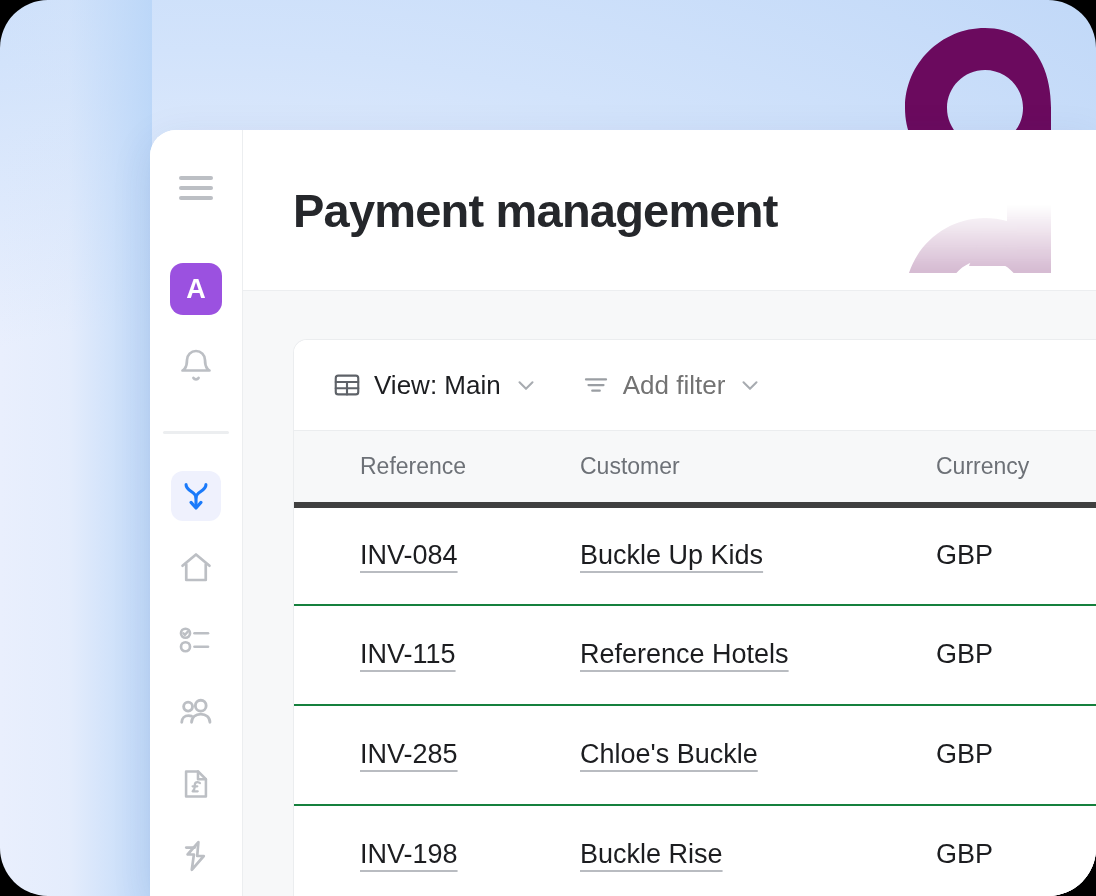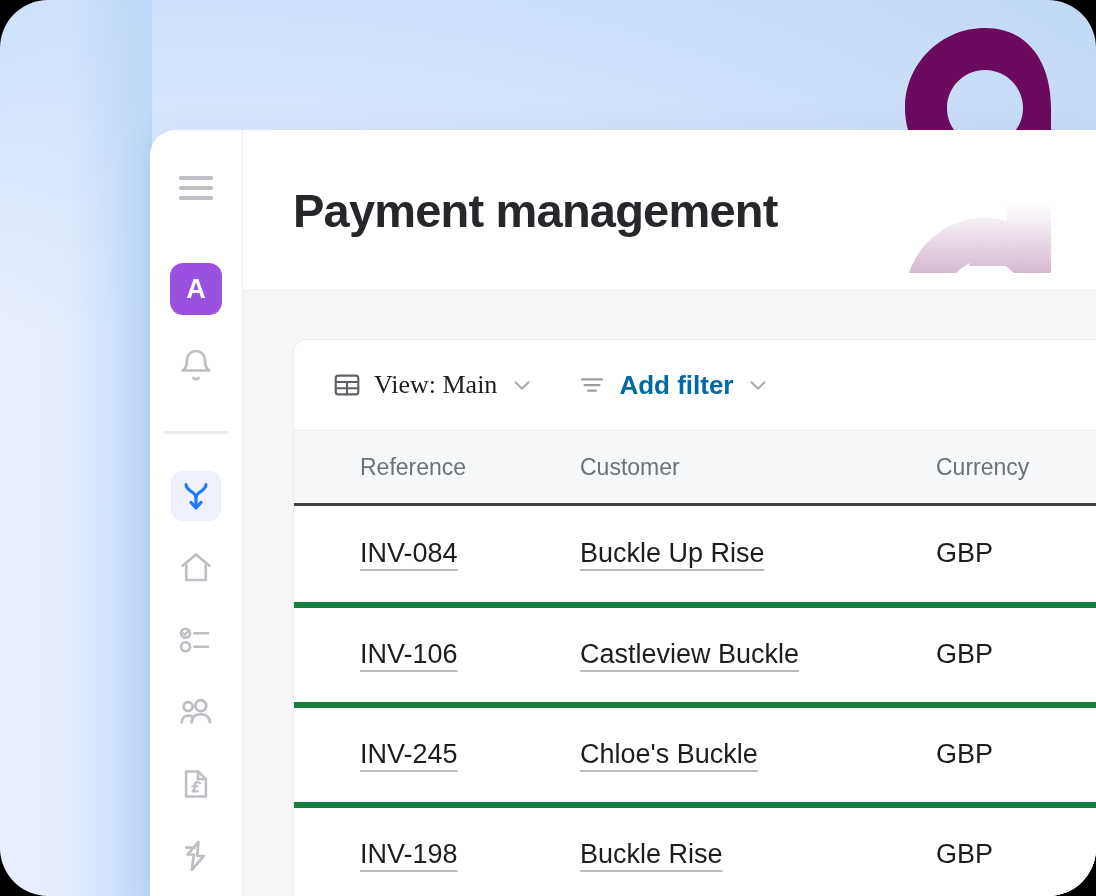--- a/index.html
+++ b/index.html
@@ -225,45 +225,45 @@
     gap: 42px;
     background: #ffffff;
   }
   .toolbar-control {
     display: flex;
     align-items: center;
     gap: 12px;
     white-space: nowrap;
   }
   .toolbar-label { font-size: 26px; }
-  #view-control .toolbar-label { color: #1c1d20; font-family: Liberation Serif, serif; }
-  #filter-control .toolbar-label { color: #0369a1; font-weight: bold; }
+  #view-control .toolbar-label { color: #1c1d20; }
+  #filter-control .toolbar-label { color: #737373; }
   .caret { color: #a8acb1; display: block; }
 
   
   #payments-table {
     width: 100%;
     border-collapse: collapse;
     table-layout: fixed;
   }
   #payments-table thead th {
     background: #f7f8f9;
     border-top: 1px solid #ebedef;
-    border-bottom: 3px solid #404040;
+    border-bottom: 6px solid #404040;
     height: 74px;
     font-size: 23px;
     font-weight: 400;
     color: #6d7177;
     text-align: left;
     padding: 0;
     white-space: nowrap;
   }
   #payments-table tbody td {
     height: 100px;
-    border-bottom: 6px solid #15803d;
+    border-bottom: 2px solid #15803d;
     font-size: 27px;
     color: #1c1d20;
     padding: 0;
     white-space: nowrap;
   }
   .col-reference { width: 262px; padding-left: 66px !important; }
   .col-customer  { width: 356px; padding-left: 24px !important; }
   .col-currency  { width: 282px; padding-left: 24px !important; }
 
   .cell-link {
@@ -416,38 +416,38 @@
                 <th class="col-currency">Currency</th>
               </tr>
             </thead>
             <tbody>
 
               <tr>
                 <td class="col-reference">
                   <span class="cell-link">INV-084</span>
                 </td>
                 <td class="col-customer">
-                  <span class="cell-link">Buckle Up Rise</span>
+                  <span class="cell-link">Buckle Up Kids</span>
                 </td>
                 <td class="col-currency">GBP</td>
               </tr>
 
               <tr>
                 <td class="col-reference">
-                  <span class="cell-link">INV-106</span>
+                  <span class="cell-link">INV-115</span>
                 </td>
                 <td class="col-customer">
-                  <span class="cell-link">Castleview Buckle</span>
+                  <span class="cell-link">Reference Hotels</span>
                 </td>
                 <td class="col-currency">GBP</td>
               </tr>
 
               <tr>
                 <td class="col-reference">
-                  <span class="cell-link">INV-245</span>
+                  <span class="cell-link">INV-285</span>
                 </td>
                 <td class="col-customer">
                   <span class="cell-link">Chloe's Buckle</span>
                 </td>
                 <td class="col-currency">GBP</td>
               </tr>
 
               <tr>
                 <td class="col-reference">
                   <span class="cell-link">INV-198</span>

